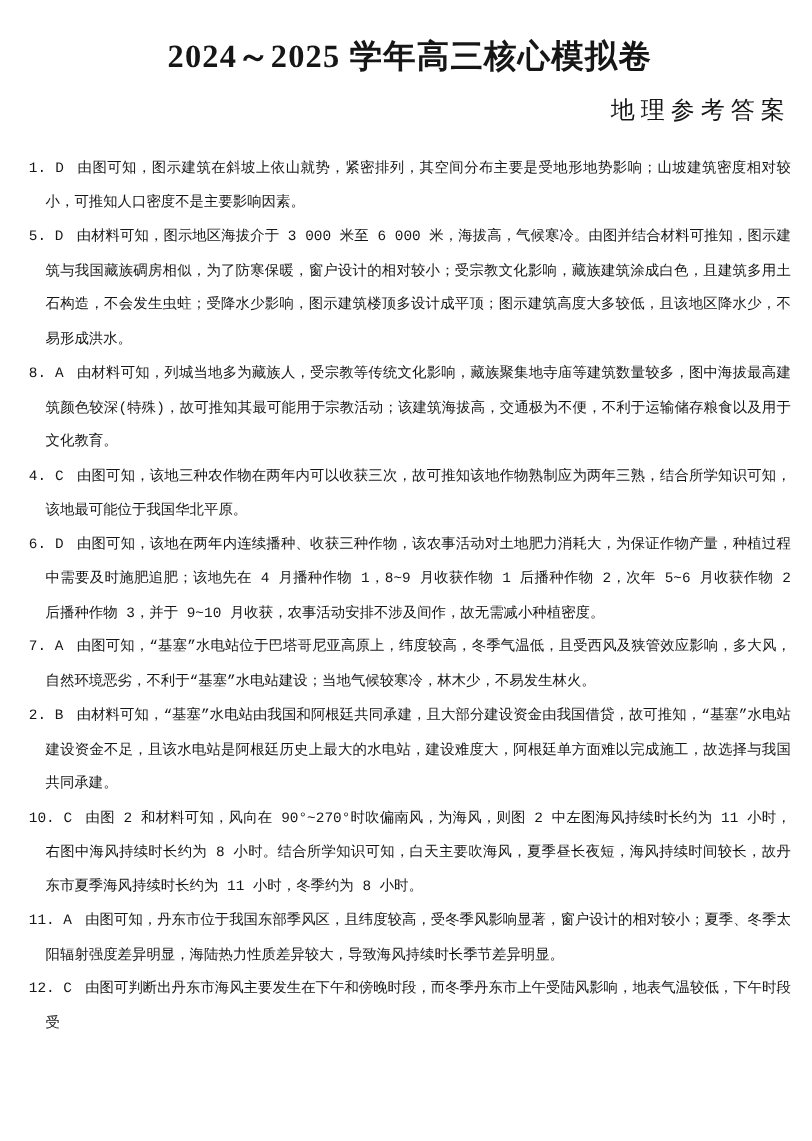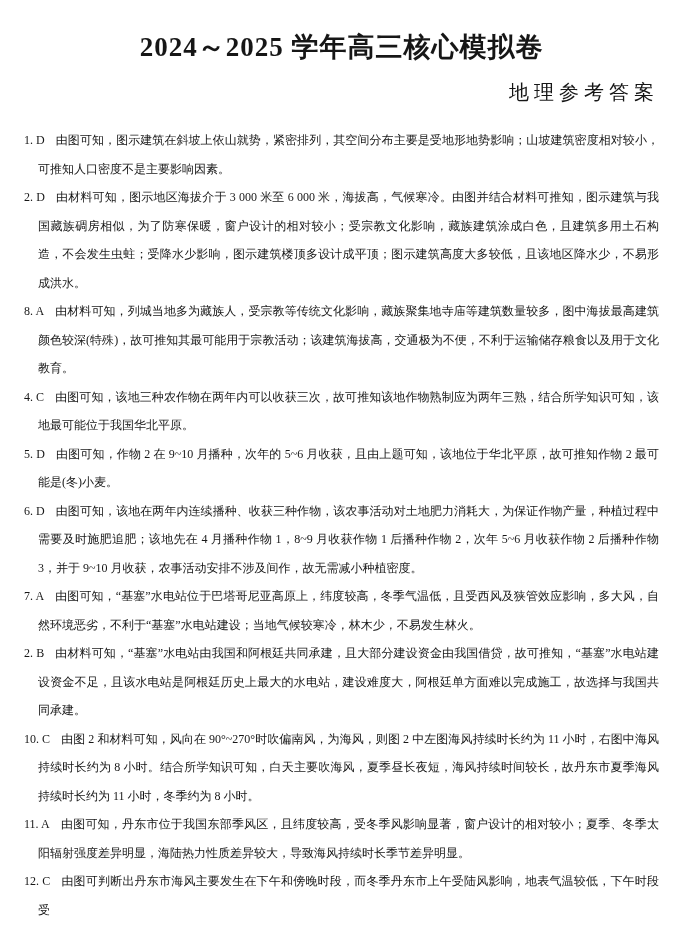--- a/index.html
+++ b/index.html
@@ -39,42 +39,42 @@
   .answers {
     margin-top: 21px;
     font-size: 12px;
     line-height: 28.5px;
     text-align: justify;
   }
   .item {
     margin: 0;
     padding-left: 14px;
     text-indent: -14px;
+    font-family: Liberation Mono, monospace;
   }
   .label {
     margin-right: 11px;
     white-space: nowrap;
   }
 </style>
 </head>
 <body>
 
 <div class="page">
   <div class="title">2024～2025 学年高三核心模拟卷</div>
   <div class="subtitle">地理参考答案</div>
   <div class="answers">
   <p class="item"><span class="label">1. D</span><span class="text">由图可知，图示建筑在斜坡上依山就势，紧密排列，其空间分布主要是受地形地势影响；山坡建筑密度相对较小，可推知人口密度不是主要影响因素。</span></p>
 
-  <p class="item"><span class="label">2. D</span><span class="text">由材料可知，图示地区海拔介于 3 000 米至 6 000 米，海拔高，气候寒冷。由图并结合材料可推知，图示建筑与我国藏族碉房相似，为了防寒保暖，窗户设计的相对较小；受宗教文化影响，藏族建筑涂成白色，且建筑多用土石构造，不会发生虫蛀；受降水少影响，图示建筑楼顶多设计成平顶；图示建筑高度大多较低，且该地区降水少，不易形成洪水。</span></p>
+  <p class="item"><span class="label">5. D</span><span class="text">由材料可知，图示地区海拔介于 3 000 米至 6 000 米，海拔高，气候寒冷。由图并结合材料可推知，图示建筑与我国藏族碉房相似，为了防寒保暖，窗户设计的相对较小；受宗教文化影响，藏族建筑涂成白色，且建筑多用土石构造，不会发生虫蛀；受降水少影响，图示建筑楼顶多设计成平顶；图示建筑高度大多较低，且该地区降水少，不易形成洪水。</span></p>
 
   <p class="item"><span class="label">8. A</span><span class="text">由材料可知，列城当地多为藏族人，受宗教等传统文化影响，藏族聚集地寺庙等建筑数量较多，图中海拔最高建筑颜色较深(特殊)，故可推知其最可能用于宗教活动；该建筑海拔高，交通极为不便，不利于运输储存粮食以及用于文化教育。</span></p>
 
   <p class="item"><span class="label">4. C</span><span class="text">由图可知，该地三种农作物在两年内可以收获三次，故可推知该地作物熟制应为两年三熟，结合所学知识可知，该地最可能位于我国华北平原。</span></p>
 
-  <p class="item"><span class="label">5. D</span><span class="text">由图可知，作物 2 在 9~10 月播种，次年的 5~6 月收获，且由上题可知，该地位于华北平原，故可推知作物 2 最可能是(冬)小麦。</span></p>
 
   <p class="item"><span class="label">6. D</span><span class="text">由图可知，该地在两年内连续播种、收获三种作物，该农事活动对土地肥力消耗大，为保证作物产量，种植过程中需要及时施肥追肥；该地先在 4 月播种作物 1，8~9 月收获作物 1 后播种作物 2，次年 5~6 月收获作物 2 后播种作物 3，并于 9~10 月收获，农事活动安排不涉及间作，故无需减小种植密度。</span></p>
 
   <p class="item"><span class="label">7. A</span><span class="text">由图可知，“基塞”水电站位于巴塔哥尼亚高原上，纬度较高，冬季气温低，且受西风及狭管效应影响，多大风，自然环境恶劣，不利于“基塞”水电站建设；当地气候较寒冷，林木少，不易发生林火。</span></p>
 
   <p class="item"><span class="label">2. B</span><span class="text">由材料可知，“基塞”水电站由我国和阿根廷共同承建，且大部分建设资金由我国借贷，故可推知，“基塞”水电站建设资金不足，且该水电站是阿根廷历史上最大的水电站，建设难度大，阿根廷单方面难以完成施工，故选择与我国共同承建。</span></p>
 
 
   <p class="item"><span class="label">10. C</span><span class="text">由图 2 和材料可知，风向在 90°~270°时吹偏南风，为海风，则图 2 中左图海风持续时长约为 11 小时，右图中海风持续时长约为 8 小时。结合所学知识可知，白天主要吹海风，夏季昼长夜短，海风持续时间较长，故丹东市夏季海风持续时长约为 11 小时，冬季约为 8 小时。</span></p>
 

